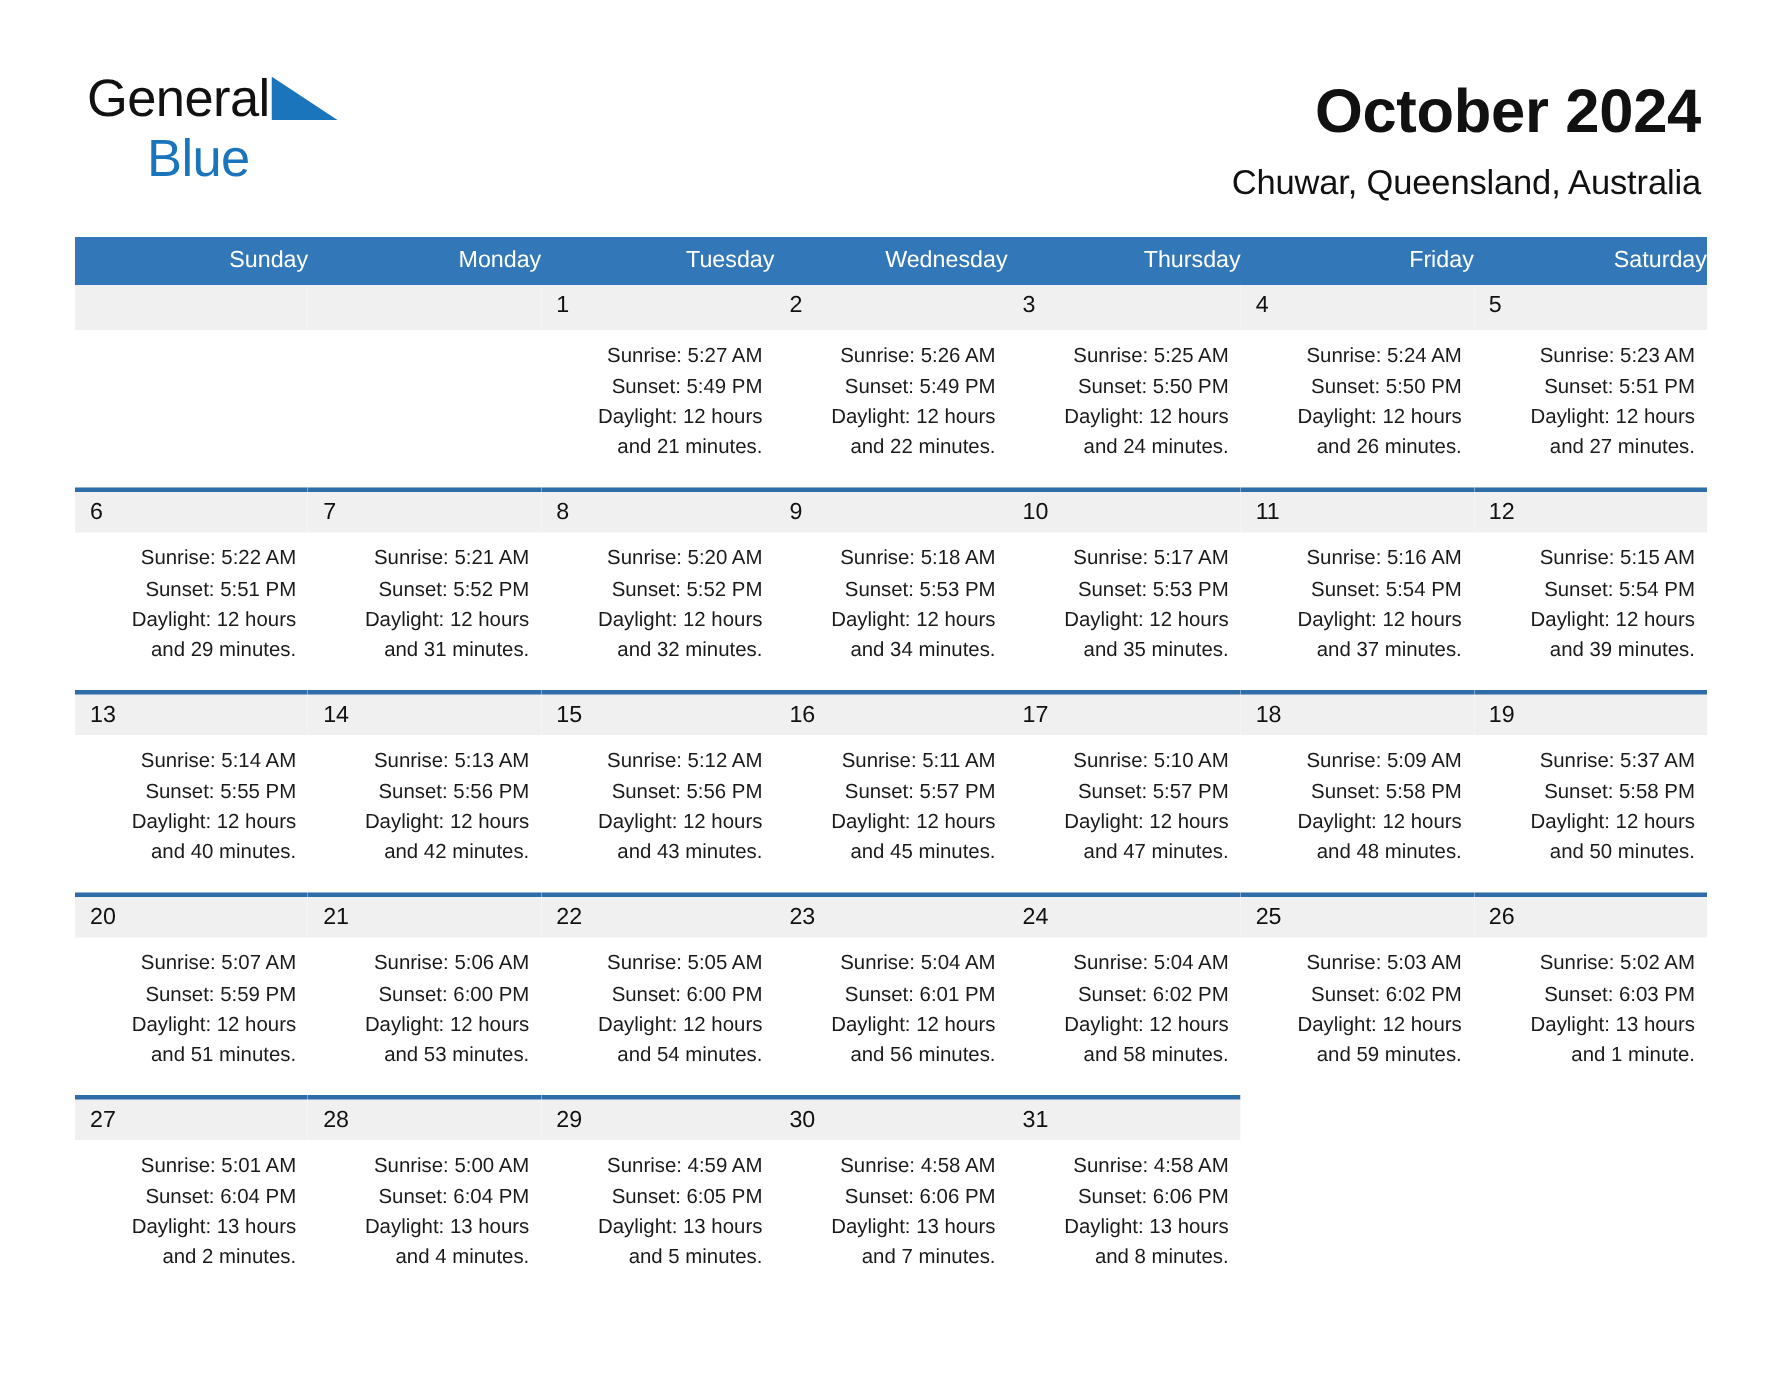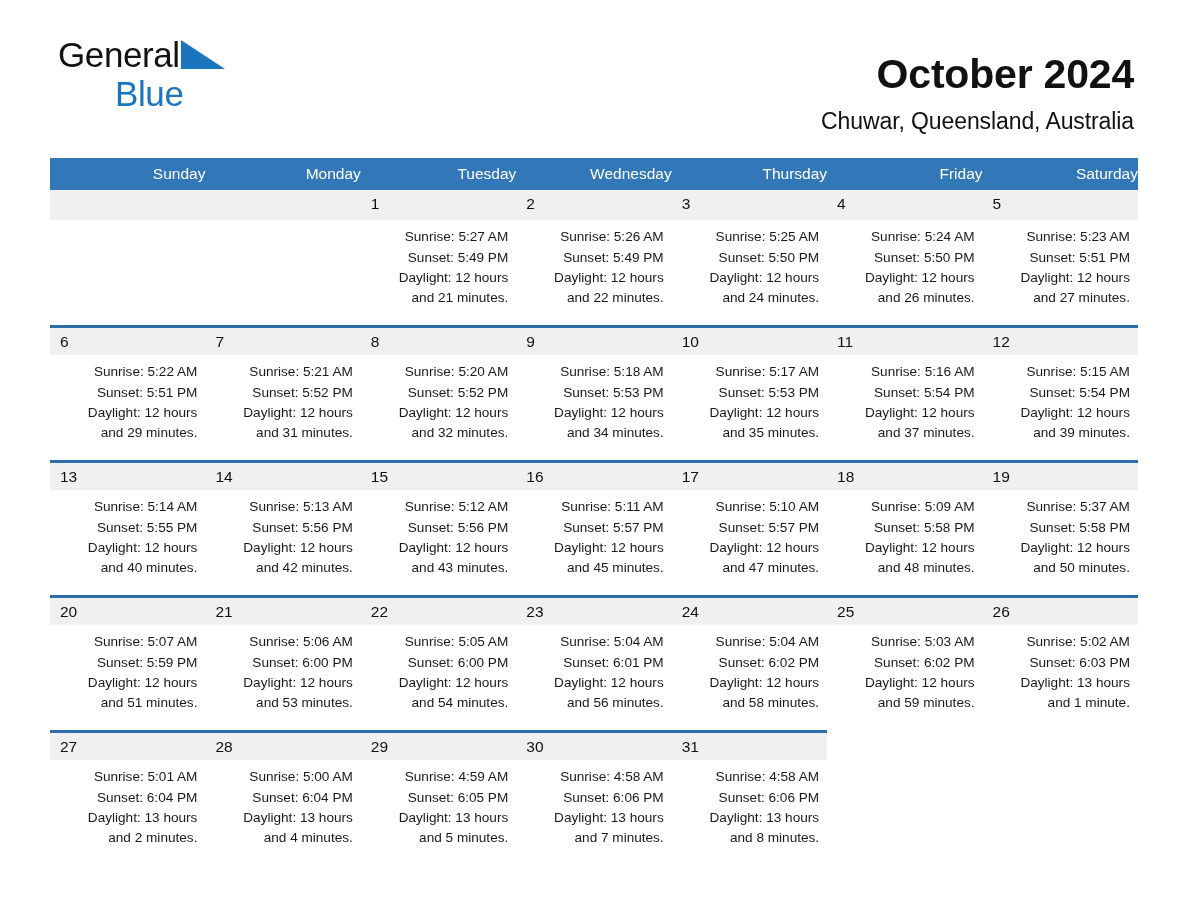--- a/index.html
+++ b/index.html
@@ -24,21 +24,21 @@
   }
 
   
   .masthead {
     position: relative;
     height: 110px;
   }
   .brand {
     position: absolute;
     left: 8px;
-    top: 37px;
+    top: 48px;
     line-height: 1;
     user-select: none;
   }
   .brand-row1 {
     display: block;
     position: relative;
     font-size: 35px;
     letter-spacing: -0.4px;
     color: #111111;
     font-family: "Liberation Sans", sans-serif;
@@ -47,21 +47,21 @@
     display: inline-block;
     vertical-align: top;
     margin-left: 1px;
     margin-top: 3px;
   }
   .brand-row2 {
     display: block;
     font-size: 35px;
     color: #1b75bc;
     margin-top: 1px;
-    margin-left: 57px;
+    margin-left: 40px;
     letter-spacing: -0.4px;
   }
   .title-block {
     position: absolute;
     right: 4px;
     top: 38px;
     text-align: right;
   }
   .cal-title {
     font-size: 41px;

